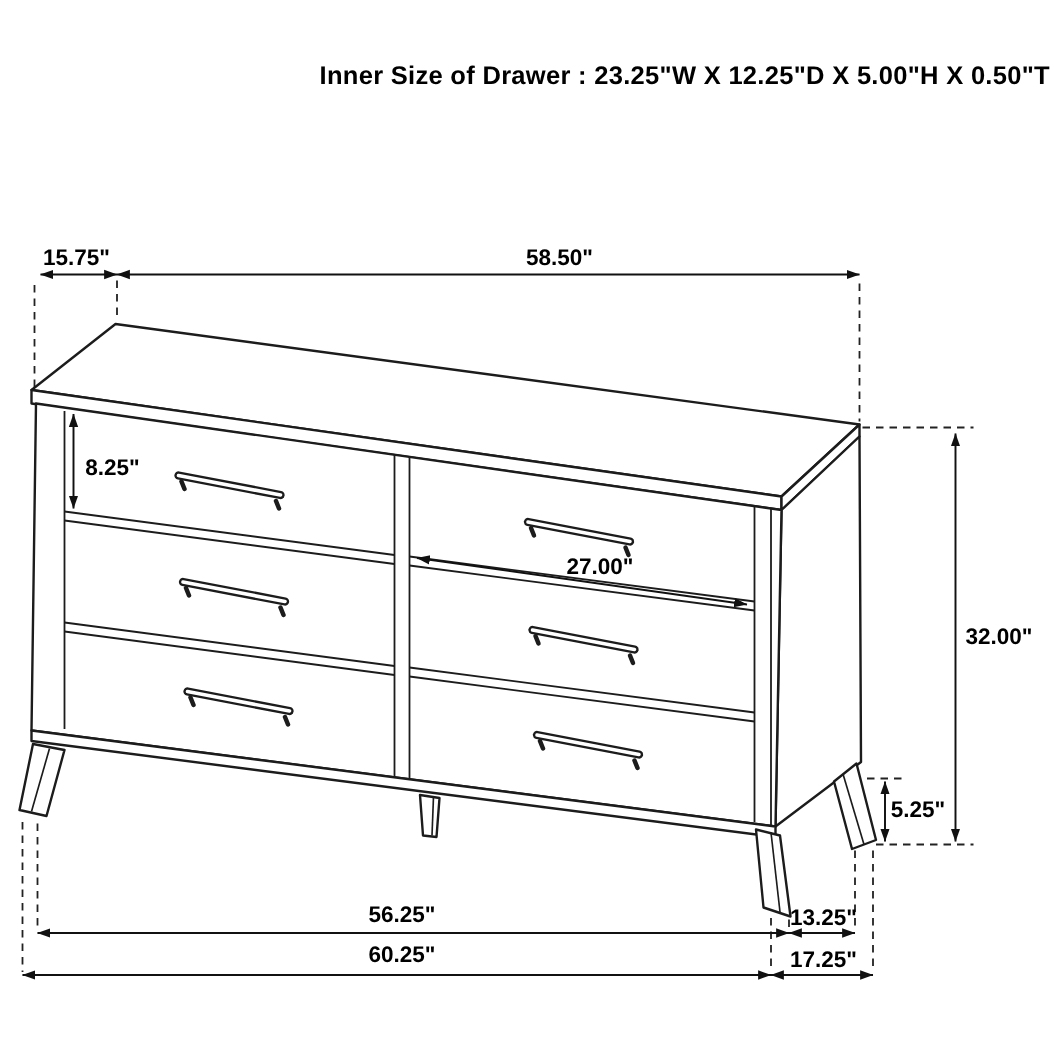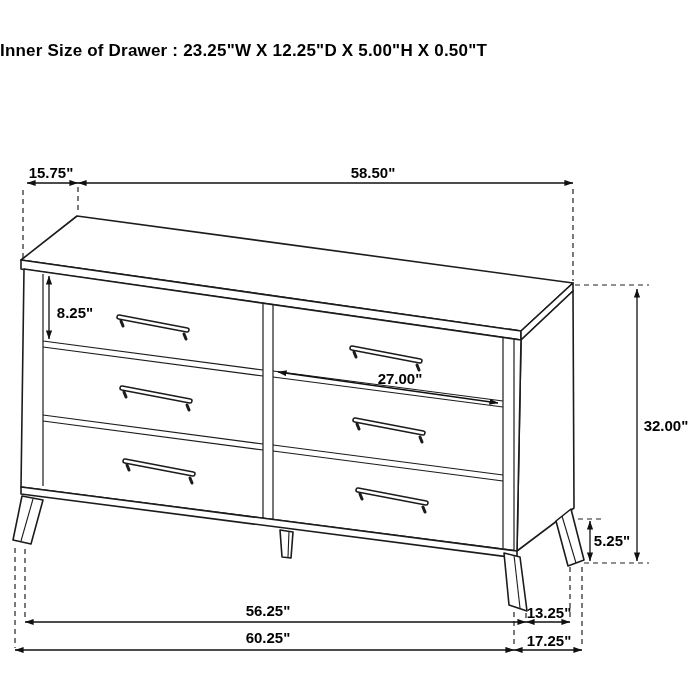--- a/index.html
+++ b/index.html
@@ -1,21 +1,21 @@
 <!DOCTYPE html>
 <html><head>
 <meta charset="utf-8">
 <style>
   html,body{margin:0;padding:0;background:#ffffff;}
   .stage{
     position:relative;width:700px;height:700px;background:#ffffff;
     font-family:"Liberation Sans","DejaVu Sans",sans-serif;overflow:hidden;
   }
   .title{
-    position:absolute;top:41px;left:0;width:100%;text-align:left;
+    position:absolute;top:41px;left:0;width:100%;text-align:right;
     font-size:17px;font-weight:bold;color:#000;letter-spacing:.2px;white-space:nowrap;
   }
   .drawing{position:absolute;left:0;top:0;}
   .dim-label{
     position:absolute;transform:translate(-50%,-50%);
     font-size:15px;font-weight:bold;color:#000;white-space:nowrap;line-height:1;
   }
 </style>
 </head>
 <body>

